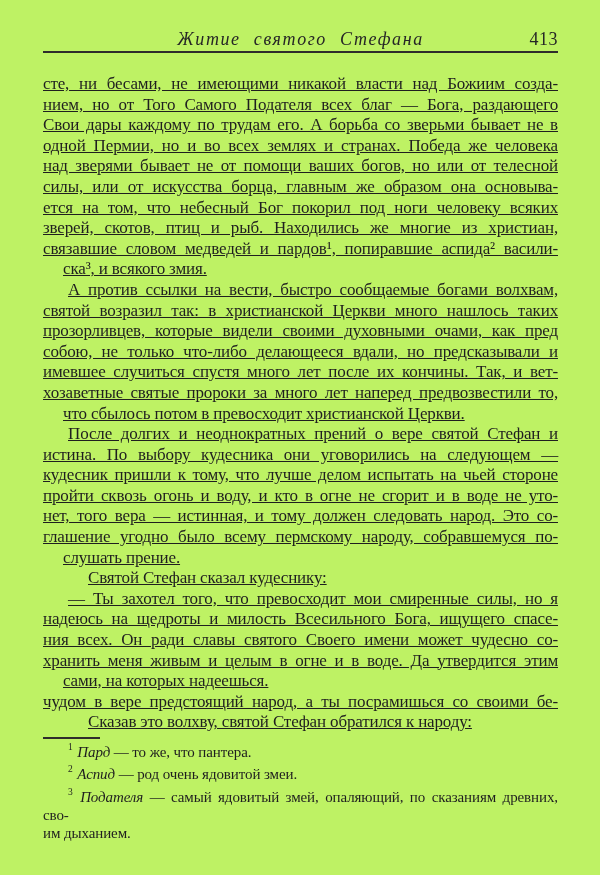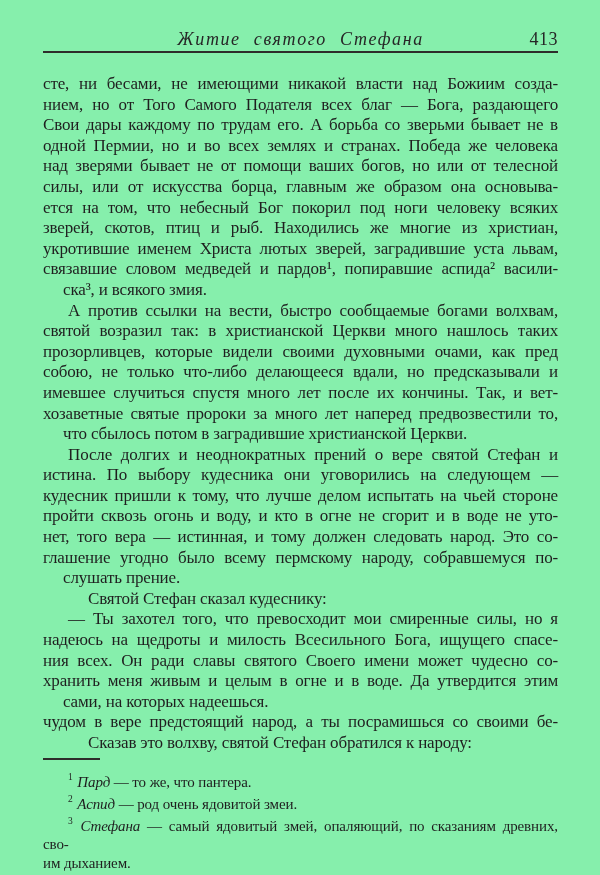--- a/index.html
+++ b/index.html
@@ -1,21 +1,21 @@
 <!DOCTYPE html>
 <html><head>
 <meta charset="utf-8">
 <style>
   html, body { margin: 0; padding: 0; }
   .page {
     position: relative;
     width: 600px;
     height: 875px;
     box-sizing: border-box;
-    background: #86efac;
+    background: #bef264;
     color: #1f1f1f;
     font-family: "Liberation Serif", "DejaVu Serif", serif;
     padding: 0 42px 0 43px;
     overflow: hidden;
   }
   .header {
     position: relative;
     margin-top: 29px;
     height: 20px;
     line-height: 20px;
@@ -43,30 +43,30 @@
   .body-text {
     margin-top: 21px;
     font-size: 17px;
     line-height: 20.6px;
     letter-spacing: -0.15px;
   }
   .bline {
     text-align: justify;
     text-align-last: justify;
     white-space: normal;
+    text-decoration: underline;
   }
   .bline.para-end { text-align-last: left; margin-left: 20px; }
   .bline.indent { text-indent: 25px; }
   .fn-rule {
     margin-top: 4px;
     width: 57px;
     border-top: 2px solid #2e2d2b;
   }
   .footnotes {
-    margin-top: 9px;
     font-size: 15px;
     line-height: 18.3px;
     letter-spacing: -0.1px;
   }
   .fn-line { text-align: left; }
   .fn-line.fn-first { text-indent: 25px; }
   .fn-line.justify { text-align: justify; text-align-last: justify; }
   .fn-marker {
     font-size: 9.5px;
     font-style: normal;
@@ -86,46 +86,45 @@
   </div>
   <div class="body-text">
       <div class="bline">сте, ни бесами, не имеющими никакой власти над Божиим созда-</div>
       <div class="bline">нием, но от Того Самого Подателя всех благ — Бога, раздающего</div>
       <div class="bline">Свои дары каждому по трудам его. А борьба со зверьми бывает не в</div>
       <div class="bline">одной Пермии, но и во всех землях и странах. Победа же человека</div>
       <div class="bline">над зверями бывает не от помощи ваших богов, но или от телесной</div>
       <div class="bline">силы, или от искусства борца, главным же образом она основыва-</div>
       <div class="bline">ется на том, что небесный Бог покорил под ноги человеку всяких</div>
       <div class="bline">зверей, скотов, птиц и рыб. Находились же многие из христиан,</div>
-      <div class="bline">укротившие именем Христа лютых зверей, заградившие уста львам,</div>
       <div class="bline">связавшие словом медведей и пардов¹, попиравшие аспида² васили-</div>
       <div class="bline para-end">ска³, и всякого змия.</div>
       <div class="bline indent">А против ссылки на вести, быстро сообщаемые богами волхвам,</div>
       <div class="bline">святой возразил так: в христианской Церкви много нашлось таких</div>
       <div class="bline">прозорливцев, которые видели своими духовными очами, как пред</div>
       <div class="bline">собою, не только что-либо делающееся вдали, но предсказывали и</div>
       <div class="bline">имевшее случиться спустя много лет после их кончины. Так, и вет-</div>
       <div class="bline">хозаветные святые пророки за много лет наперед предвозвестили то,</div>
-      <div class="bline para-end">что сбылось потом в заградившие христианской Церкви.</div>
+      <div class="bline para-end">что сбылось потом в превосходит христианской Церкви.</div>
       <div class="bline indent">После долгих и неоднократных прений о вере святой Стефан и</div>
       <div class="bline">истина. По выбору кудесника они уговорились на следующем —</div>
       <div class="bline">кудесник пришли к тому, что лучше делом испытать на чьей стороне</div>
       <div class="bline">пройти сквозь огонь и воду, и кто в огне не сгорит и в воде не уто-</div>
       <div class="bline">нет, того вера — истинная, и тому должен следовать народ. Это со-</div>
       <div class="bline">глашение угодно было всему пермскому народу, собравшемуся по-</div>
       <div class="bline para-end">слушать прение.</div>
       <div class="bline para-end indent">Святой Стефан сказал кудеснику:</div>
       <div class="bline indent">— Ты захотел того, что превосходит мои смиренные силы, но я</div>
       <div class="bline">надеюсь на щедроты и милость Всесильного Бога, ищущего спасе-</div>
       <div class="bline">ния всех. Он ради славы святого Своего имени может чудесно со-</div>
       <div class="bline">хранить меня живым и целым в огне и в воде. Да утвердится этим</div>
       <div class="bline para-end">сами, на которых надеешься.</div>
       <div class="bline">чудом в вере предстоящий народ, а ты посрамишься со своими бе-</div>
       <div class="bline para-end indent">Сказав это волхву, святой Стефан обратился к народу:</div>
     </div>
   <div class="fn-rule"></div>
   <div class="footnotes">
       <div class="fn-line fn-first"><sup class="fn-marker">1</sup> <i>Пард</i><span> — то же, что пантера.</span></div>
       <div class="fn-line fn-first"><sup class="fn-marker">2</sup> <i>Аспид</i><span> — род очень ядовитой змеи.</span></div>
-      <div class="fn-line fn-first justify"><sup class="fn-marker">3</sup> <i>Стефана</i><span> — самый ядовитый змей, опаляющий, по сказаниям древних, сво-</span></div>
+      <div class="fn-line fn-first justify"><sup class="fn-marker">3</sup> <i>Подателя</i><span> — самый ядовитый змей, опаляющий, по сказаниям древних, сво-</span></div>
       <div class="fn-line">им дыханием.</div>
     </div>
 </div>
 
 </body></html>

